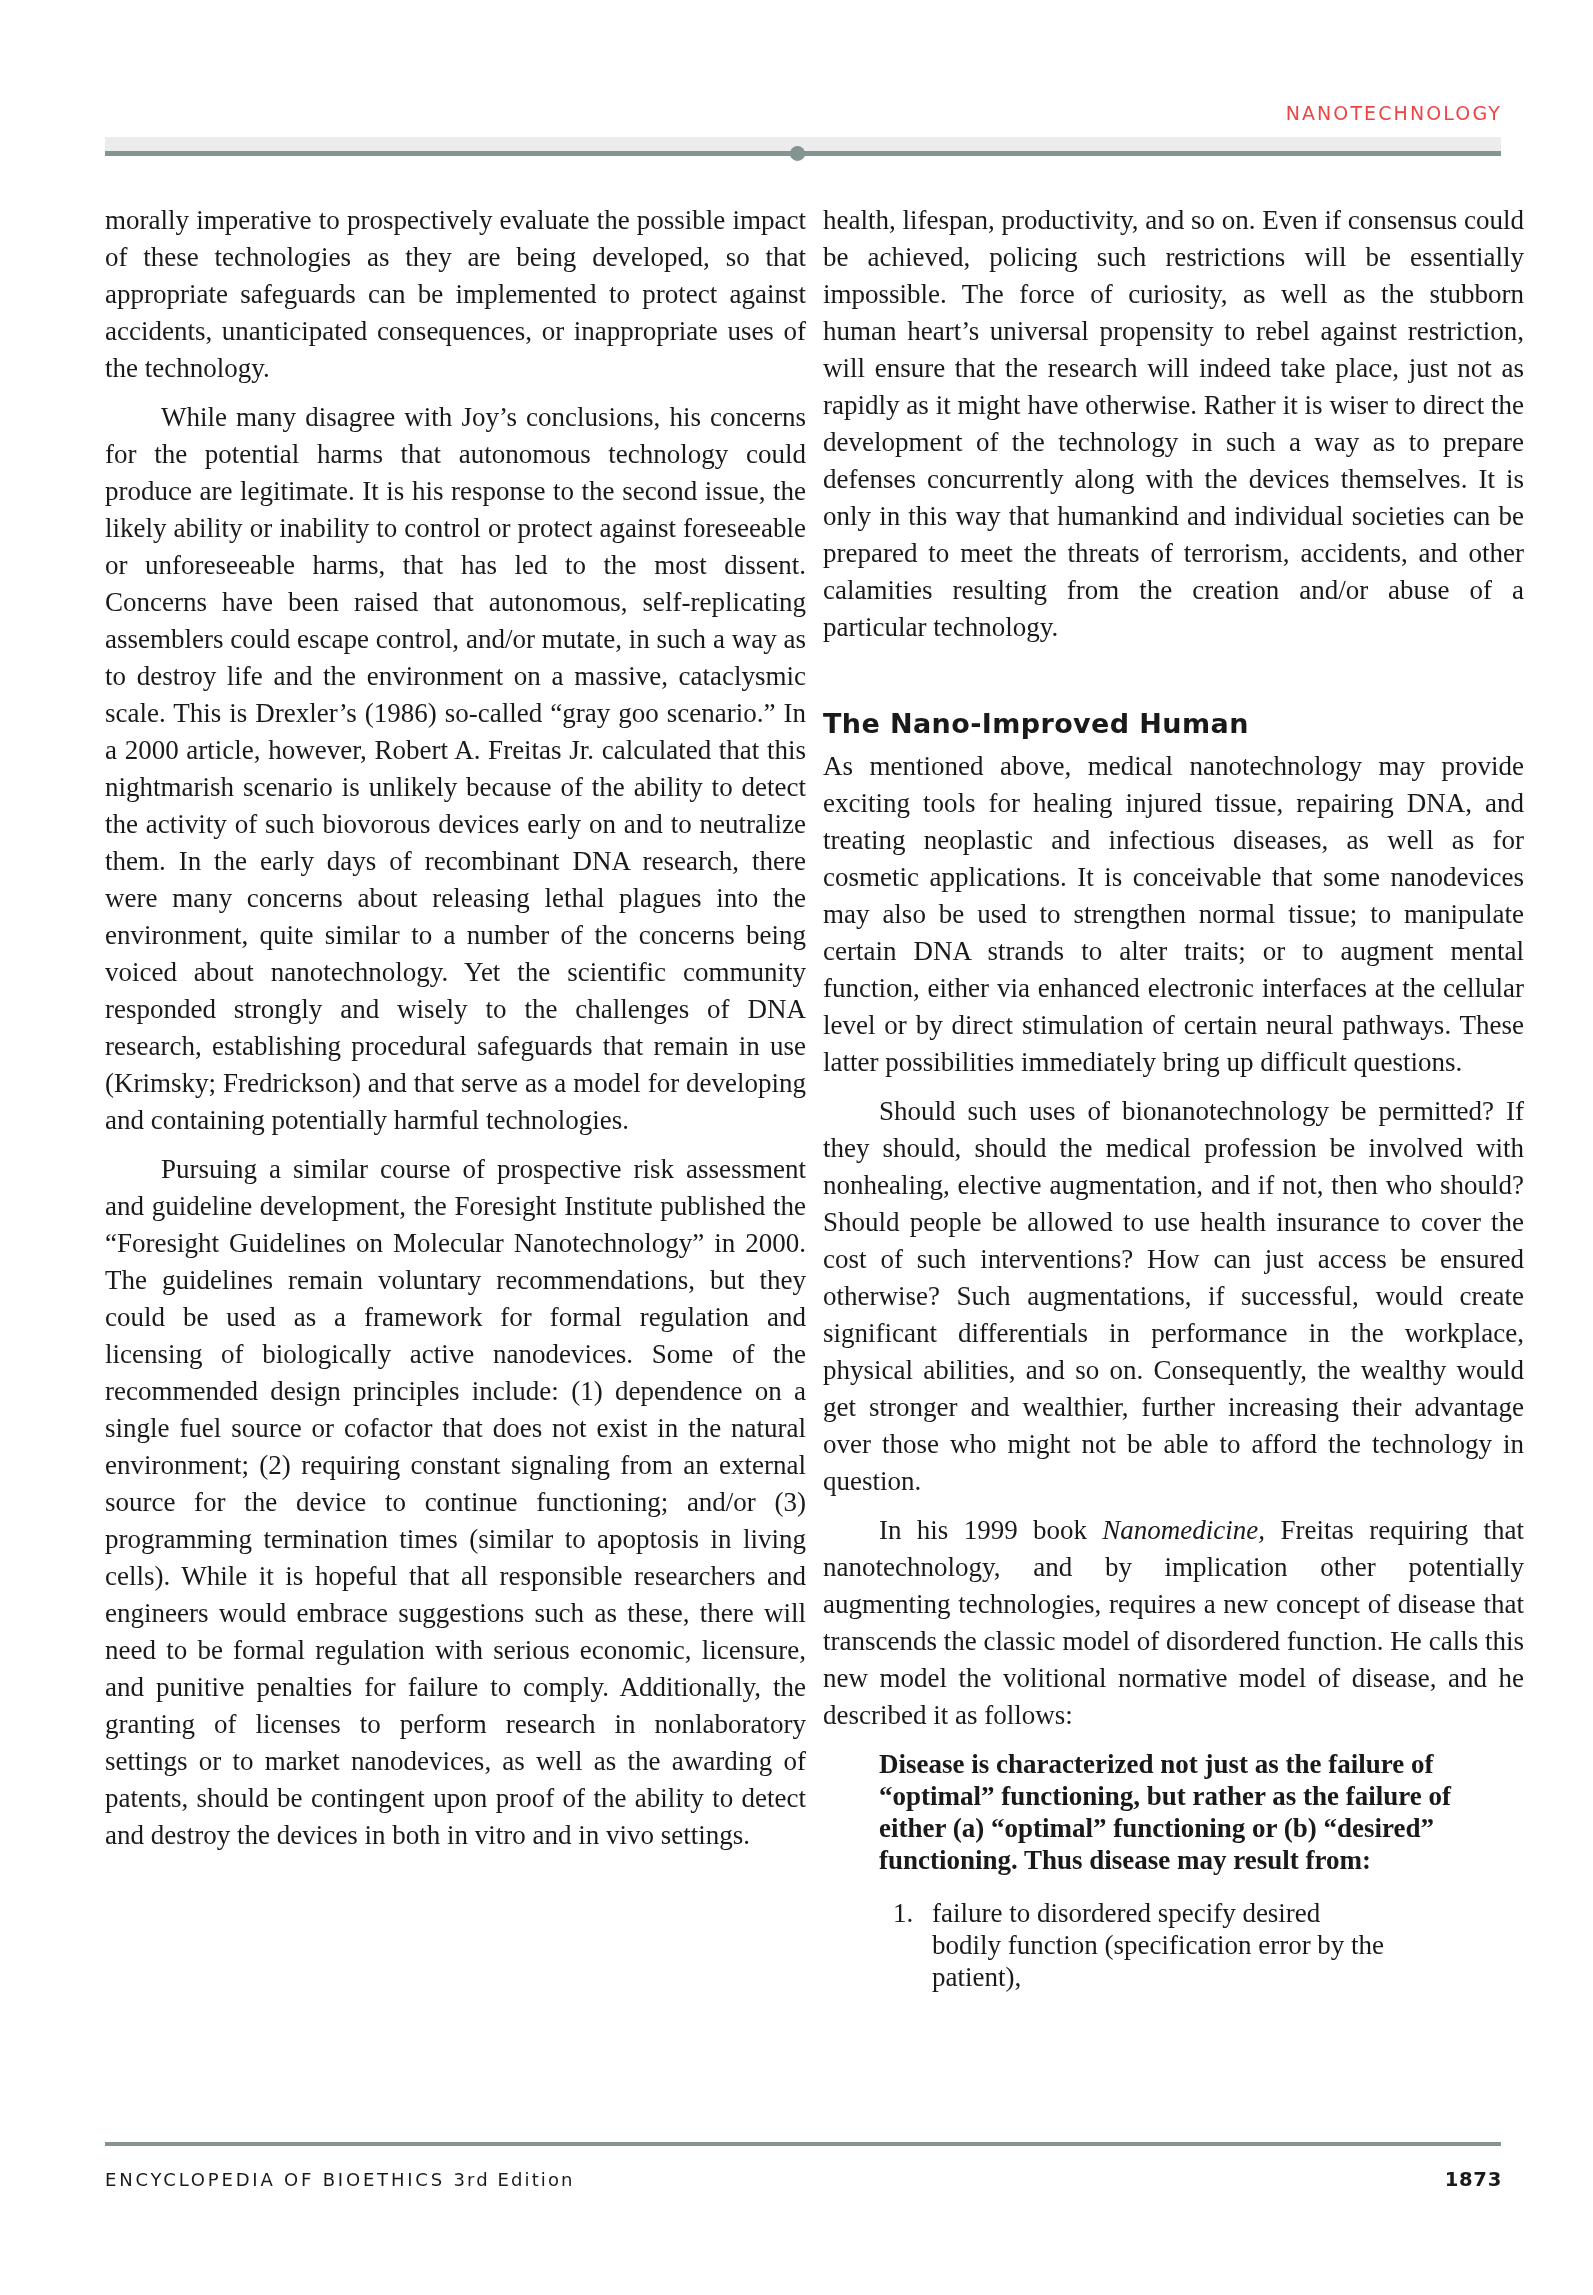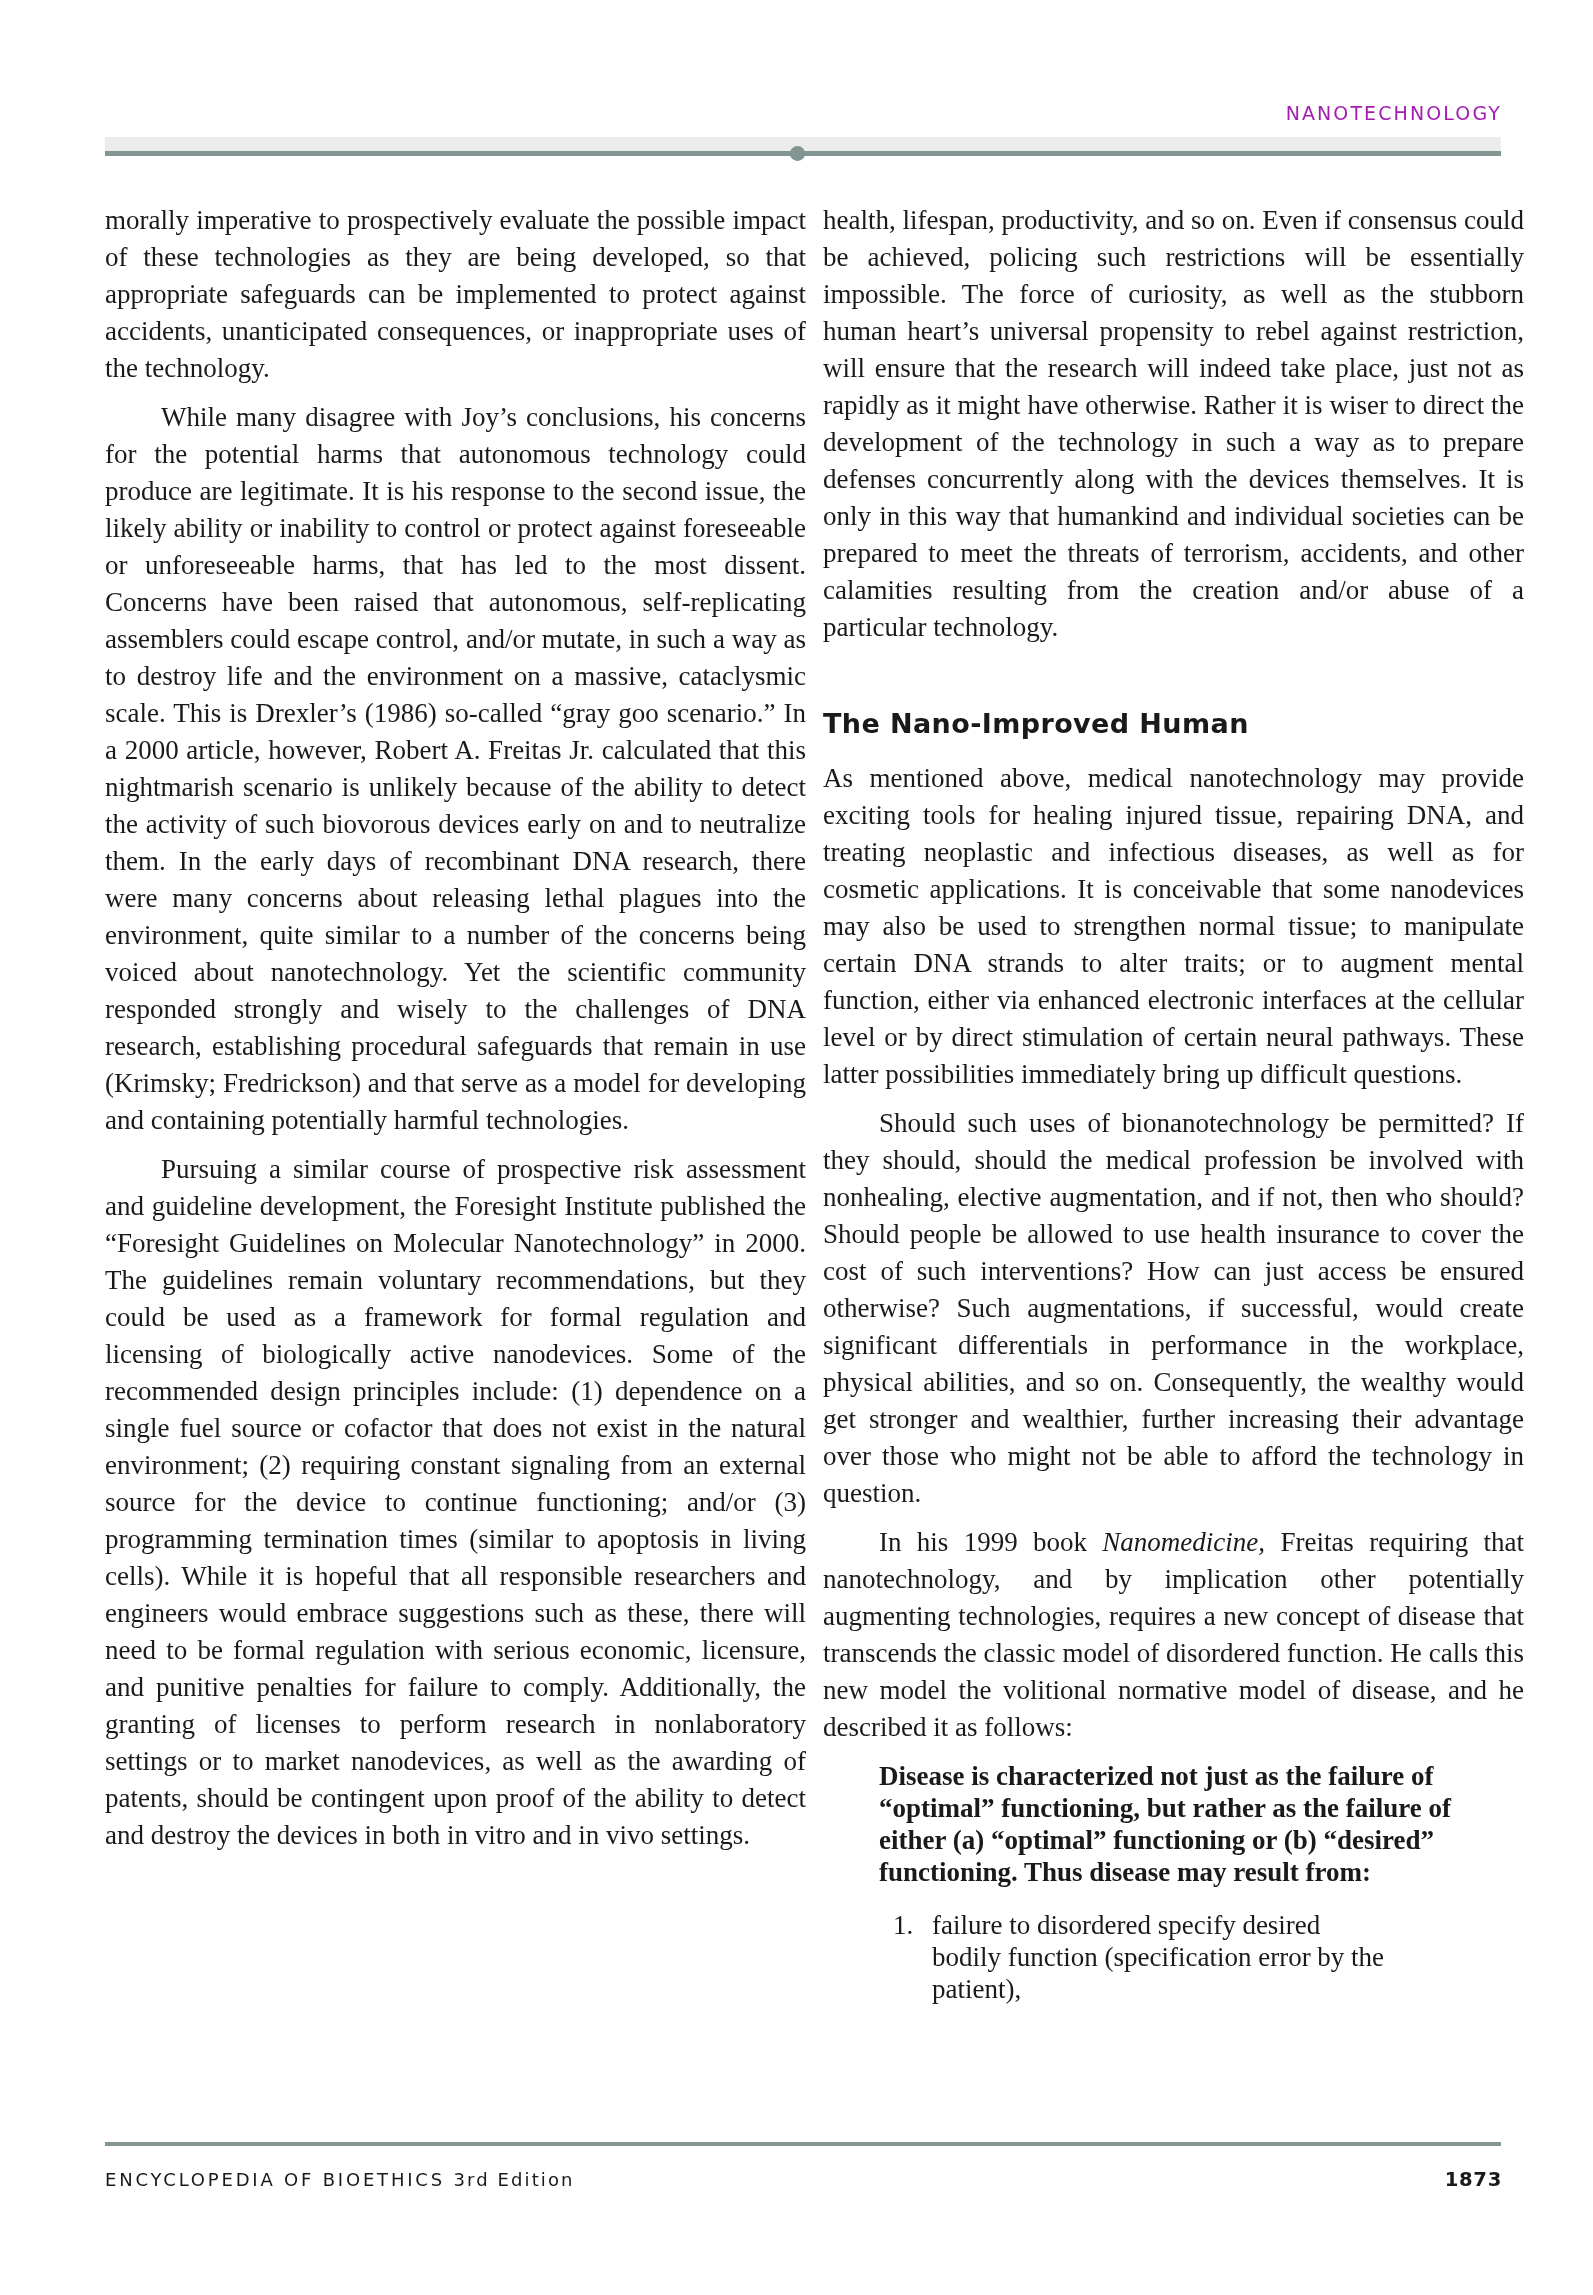--- a/index.html
+++ b/index.html
@@ -1,40 +1,40 @@
 <!DOCTYPE html>
 <html style="font-size:11.2px"><head>
 <meta charset="utf-8">
 <style>
   html, body { margin: 0; padding: 0; background: #ffffff; }
   body { width: 1593px; height: 2295px; position: relative; overflow: hidden; color: #1a1a1a; }
   .running-head {
     position: absolute; top: 102px; right: 91px;
-    font-family: "DejaVu Sans", sans-serif; font-size: 19px; letter-spacing: 2.1px; color: #a21caf;
+    font-family: "DejaVu Sans", sans-serif; font-size: 19px; letter-spacing: 2.1px; color: #ef4444;
   }
   .head-band {
     position: absolute; left: 105px; top: 137px; width: 1396px; height: 14px; background: #ececec;
   }
   .head-rule {
     position: absolute; left: 105px; top: 151px; width: 1396px; height: 4.9px; background: #839592;
   }
   .head-dot {
     position: absolute; left: 790px; top: 146px; width: 14.7px; height: 14.7px; border-radius: 50%; background: #839592;
   }
   .col {
     position: absolute; top: 202px; width: 701px;
     font-family: "Liberation Serif", serif; font-size: 27px; line-height: 37px; color: #1a1a1a;
   }
   .col-left { left: 105px; }
   .col-right { left: 823px; }
   .col p { margin: 0 0 12px 0; text-align: justify; hyphens: manual; }
   .col p.indent { text-indent: 56px; }
   .section-heading {
     font-family: "DejaVu Sans", sans-serif; font-weight: bold; font-size: 27px; line-height: 35px;
-    margin: 60px 0 19px 0; color: #1a1a1a; letter-spacing: 0.4px;
+    margin: 60px 0 7px 0; color: #1a1a1a; letter-spacing: 0.4px;
   }
   .blockquote {
     margin: 14px 0 0 56px; width: 575px;
     font-family: "Liberation Serif", serif; font-size: 27px; line-height: 32px;
   }
   .blockquote p { margin: 0 0 21px 0; text-align: left; font-weight: bold; }
   .quote-list { list-style: none; margin: 0; padding: 0; }
   .quote-list li { display: flex; margin-left: 14px; }
   .quote-list .num { width: 39px; flex: none; }
   .quote-list .txt { width: 462px; }

